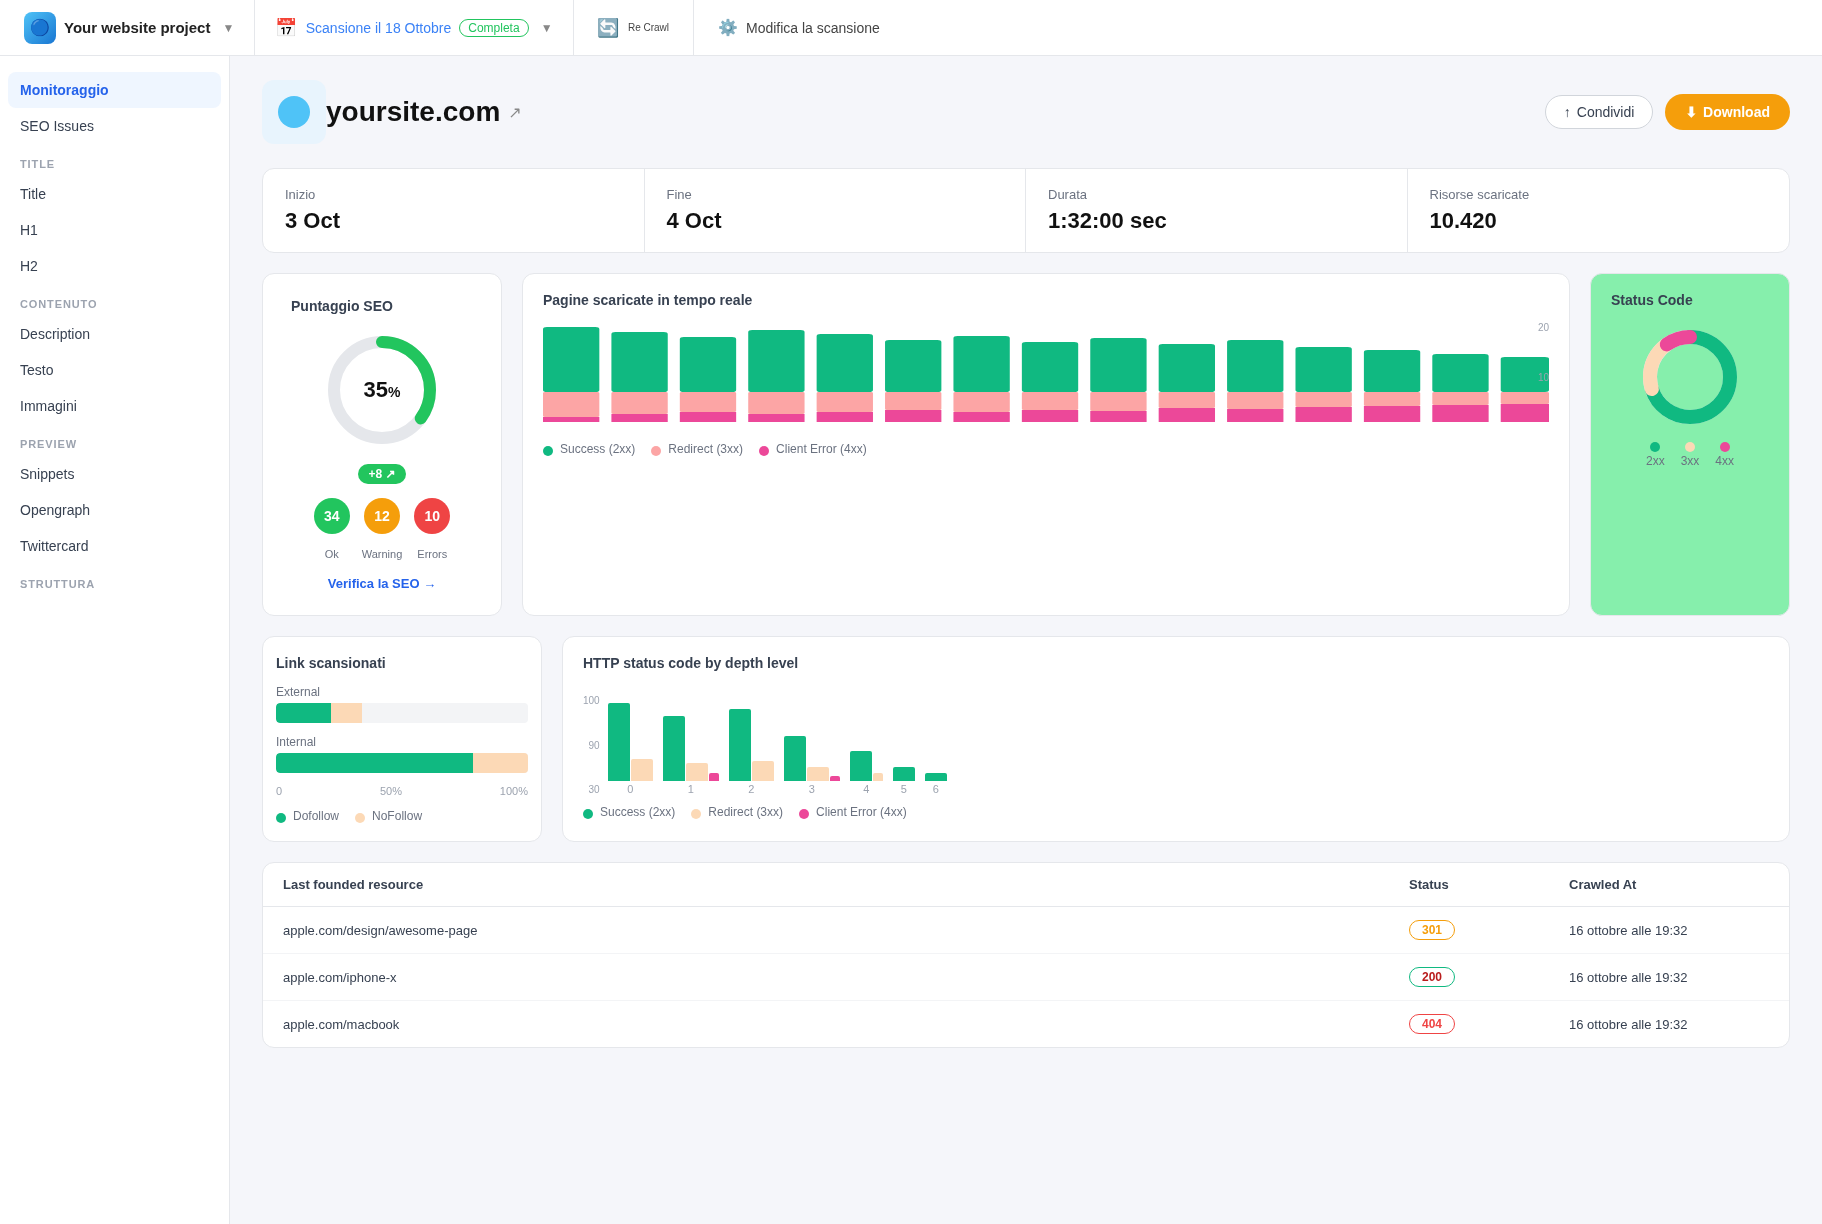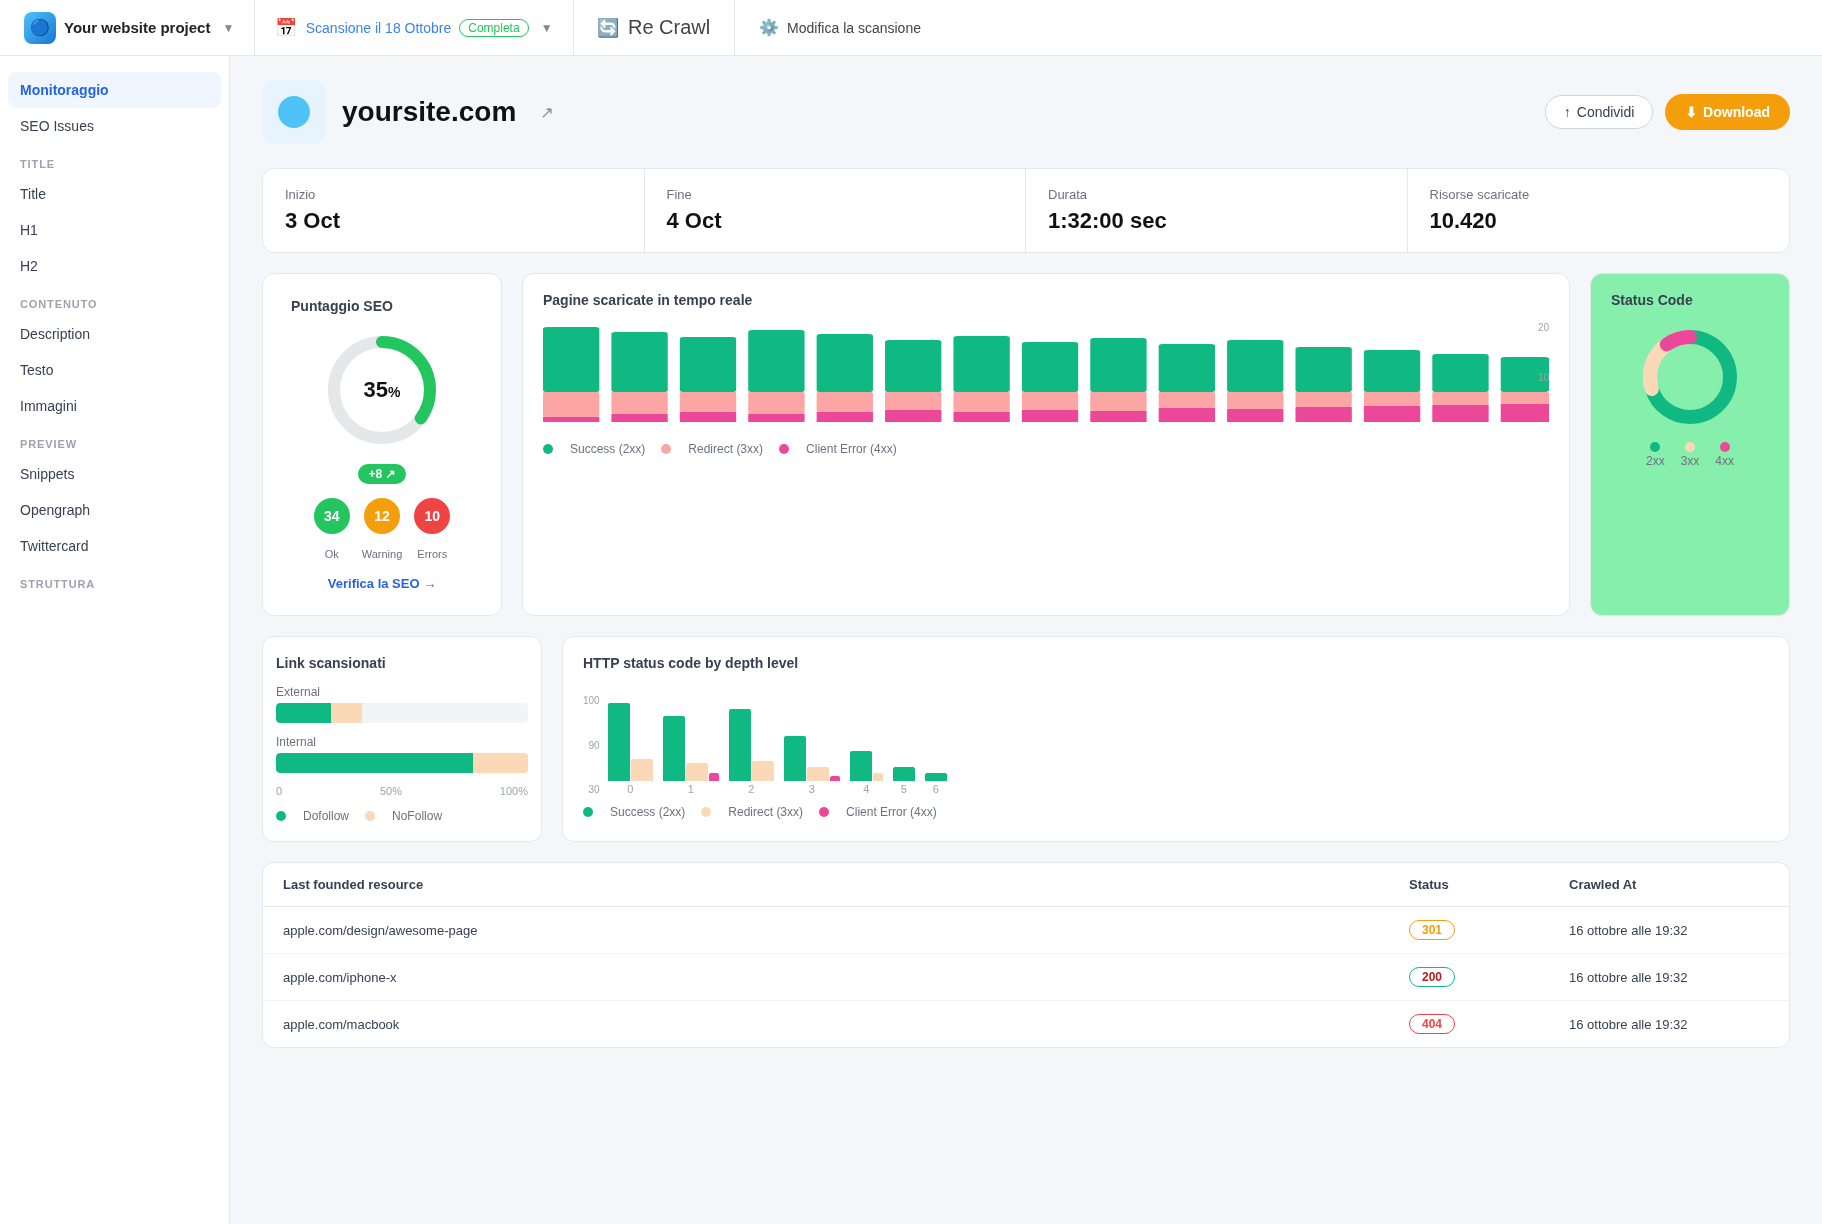--- a/index.html
+++ b/index.html
@@ -30,21 +30,21 @@
     .badge-complete {
       background: transparent; border: 1.5px solid #22c55e; color: #22c55e;
       border-radius: 12px; padding: 1px 8px; font-size: 12px; font-weight: 500;
     }
 
     .nav-recrawl {
       display: flex; align-items: center; gap: 8px; padding: 0 24px;
       border-right: 1px solid #e5e7eb; height: 100%; cursor: pointer;
     }
     .nav-recrawl-icon { font-size: 18px; color: #444; }
-    .nav-recrawl-label { font-size: 20px; color: #444; font-weight: 500; }
+    .nav-recrawl-label { font-size: 10px; color: #444; font-weight: 500; }
 
     .nav-modify {
       display: flex; align-items: center; gap: 8px; padding: 0 24px; height: 100%; cursor: pointer;
     }
     .nav-modify-icon { font-size: 16px; color: #444; }
     .nav-modify-label { font-size: 14px; color: #444; font-weight: 500; }
 
     
     .layout { display: flex; height: calc(100vh - 56px); }
 
@@ -65,21 +65,21 @@
 
     
     .main {
       flex: 1; overflow-y: auto; padding: 24px 32px; background: #f5f6fa;
     }
 
     
     .site-header {
       display: flex; align-items: center; justify-content: space-between; margin-bottom: 24px;
     }
-    .site-header-left { display: flex; align-items: center; gap: 16px; }
+    .site-header-left { display: flex; align-items: center; }
     .site-logo {
       width: 64px; height: 64px; border-radius: 12px; background: #e8f4fd;
       display: flex; align-items: center; justify-content: center;
     }
     .site-logo-circle { width: 32px; height: 32px; border-radius: 50%; background: #4fc3f7; }
     .site-name { font-size: 28px; font-weight: 700; color: #111; }
     .external-link-icon { color: #888; font-size: 16px; margin-left: 8px; cursor: pointer; }
     .site-header-right { display: flex; align-items: center; gap: 12px; }
     .btn-share {
       display: flex; align-items: center; gap: 6px; padding: 8px 18px;
@@ -154,21 +154,21 @@
     }
     .status-code-card {
       background: #86efac; border-radius: 12px; border: 1px solid #e5e7eb;
       padding: 18px 20px; width: 200px; flex-shrink: 0;
     }
     .card-title { font-size: 14px; font-weight: 700; color: #374151; margin-bottom: 14px; }
 
     .chart-legend {
       display: flex; gap: 16px; margin-top: 10px; flex-wrap: wrap;
     }
-    .legend-item { display: flex; align-items: center; gap: 17px; font-size: 12px; color: #6b7280; }
+    .legend-item { display: flex; align-items: flex-end; gap: 7px; font-size: 12px; color: #6b7280; }
     .legend-dot { width: 10px; height: 10px; border-radius: 50%; }
     .dot-green { background: #10b981; }
     .dot-peach { background: #fca5a5; }
     .dot-pink { background: #ec4899; }
     .dot-teal { background: #10b981; }
     .dot-lightpeach { background: #fcd9b6; }
 
     
     .status-donut-wrap { display: flex; justify-content: center; margin: 10px 0; }
     .status-label-row { display: flex; align-items: center; gap: 16px; justify-content: center; }

